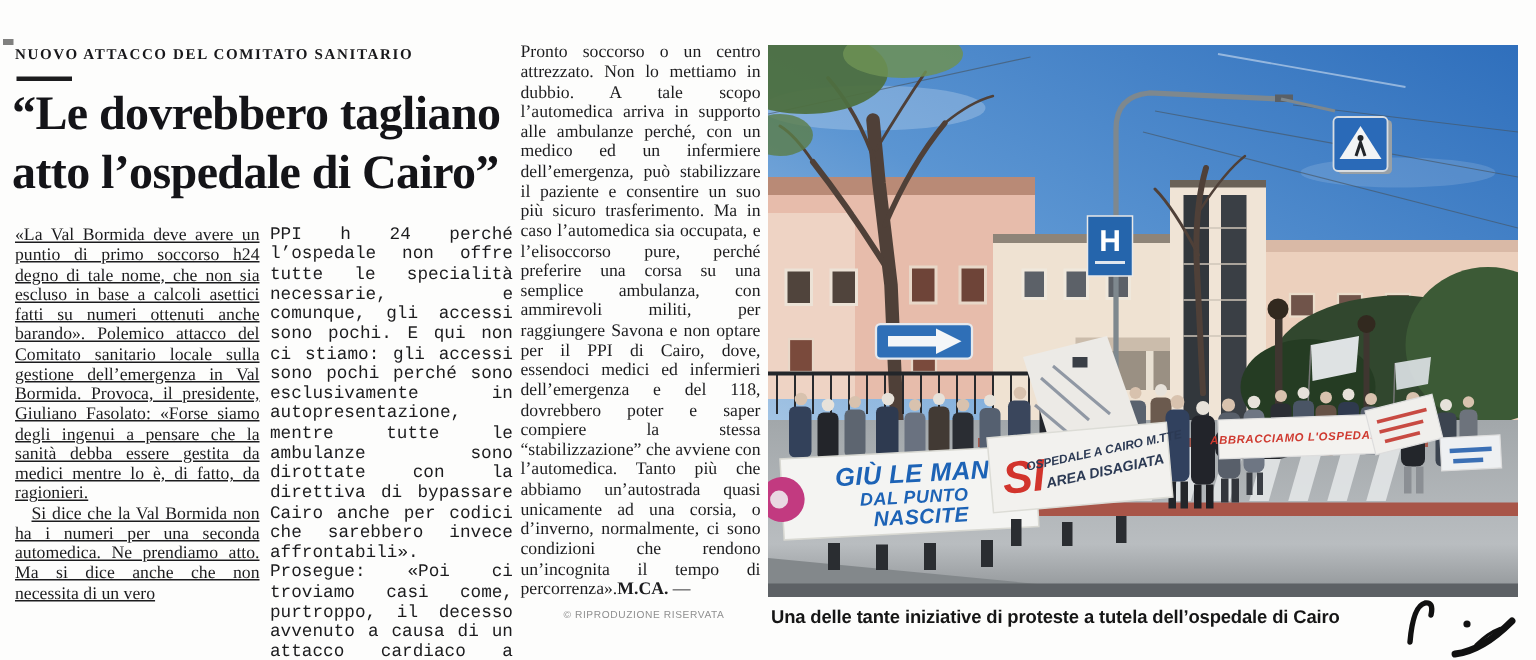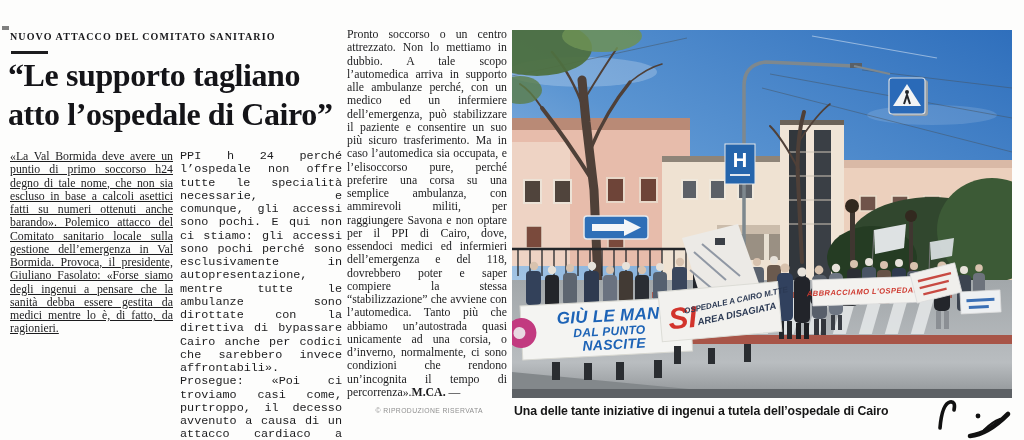--- a/index.html
+++ b/index.html
@@ -40,26 +40,27 @@
 <body>
 
 <div id="page">
 
   <div class="artifact"></div>
 
   <div class="kicker">NUOVO ATTACCO DEL COMITATO SANITARIO</div>
   <div class="kicker-rule"></div>
 
   <h1 class="headline" style="margin:0;">
-    <span>“Le supporto tagliano</span><br>
+    <span>“Le dovrebbero tagliano</span><br>
     <span>atto l’ospedale di Cairo”</span>
   </h1>
 
   <div class="bodycol col1">
     <p>«La Val Bormida deve avere un puntio di primo soccorso h24 degno di tale nome, che non sia escluso in base a calcoli asettici fatti su numeri ottenuti anche barando». Polemico attacco del Comitato sanitario locale sulla gestione dell’emergenza in Val Bormida. Provoca, il presidente, Giuliano Fasolato: «Forse siamo degli ingenui a pensare che la sanità debba essere gestita da medici mentre lo è, di fatto, da ragionieri.</p>
+    <p class="indent">Si dice che la Val Bormida non ha i numeri per una seconda automedica. Ne prendiamo atto. Ma si dice anche che non necessita di un vero</p>
   </div>
 
   <div class="bodycol col2">
     <p>PPI h 24 perché l’ospedale non offre tutte le specialità necessarie, e comunque, gli accessi sono pochi. E qui non ci stiamo: gli accessi sono pochi perché sono esclusivamente in autopresentazione, mentre tutte le ambulanze sono dirottate con la direttiva di bypassare Cairo anche per codici che sarebbero invece affrontabili». Prosegue: «Poi ci troviamo casi come, purtroppo, il decesso avvenuto a causa di un attacco cardiaco a Carcare. Vorremmo che ci venisse spiegata una volta per tutte una cosa. Si dice che nelle patologie tempo dipendenti la priorità è raggiungere un</p>
   </div>
 
   <div class="bodycol col3">
     <p><span>Pronto soccorso o un centro attrezzato. Non lo mettiamo in dubbio. A tale scopo l’automedica arriva in supporto alle ambulanze perché, con un medico ed un infermiere dell’emergenza, può stabilizzare il paziente e consentire un suo più sicuro trasferimento. Ma in caso l’automedica sia occupata, e l’elisoccorso pure, perché preferire una corsa su una semplice ambulanza, con ammirevoli militi, per raggiungere Savona e non optare per il PPI di Cairo, dove, essendoci medici ed infermieri dell’emergenza e del 118, dovrebbero poter e saper compiere la stessa “stabilizzazione” che avviene con l’automedica. Tanto più che abbiamo un’autostrada quasi unicamente ad una corsia, o d’inverno, normalmente, ci sono condizioni che rendono un’incognita il tempo di percorrenza».</span><span class="byline">M.CA.</span><span> —</span></p>
     <div class="copyright">© RIPRODUZIONE RISERVATA</div>
   </div>
@@ -424,21 +425,21 @@
           <rect x="72" y="333" width="8" height="17"></rect>
       <rect x="104" y="332" width="8" height="18"></rect>
           <rect x="142" y="330" width="8" height="18"></rect>
       <rect x="162" y="316" width="7" height="18"></rect>
           <rect x="196" y="318" width="7" height="16"></rect>
       <rect x="232" y="314" width="7" height="18"></rect>
     </g>
   </svg>
   </div>
 
-  <div class="caption">Una delle tante iniziative di ingenui a tutela dell’ospedale di Cairo</div>
+  <div class="caption">Una delle tante iniziative di proteste a tutela dell’ospedale di Cairo</div>
 
   <svg class="signature" viewBox="0 0 98 48">
     <path d="M14 36 Q16 12 24 10 Q30 9 28 18" fill="none" stroke="#111" stroke-width="3.6" stroke-linecap="round"></path>
     <circle cx="52" cy="24" r="2.4" fill="#111"></circle>
     <path d="M44 44 Q62 42 82 22" fill="none" stroke="#111" stroke-width="4.6" stroke-linecap="round"></path>
     <path d="M58 38 Q66 30 74 27" fill="none" stroke="#111" stroke-width="2.2" stroke-linecap="round"></path>
   </svg>
 
 </div>
 

